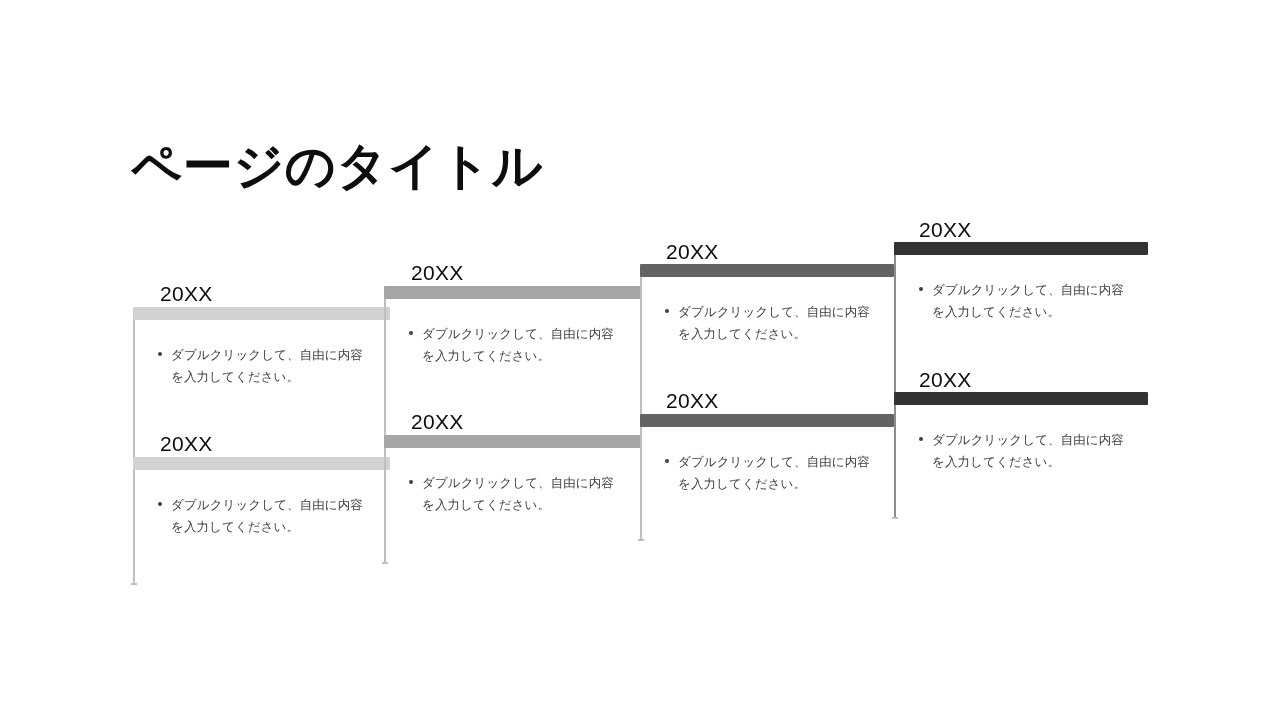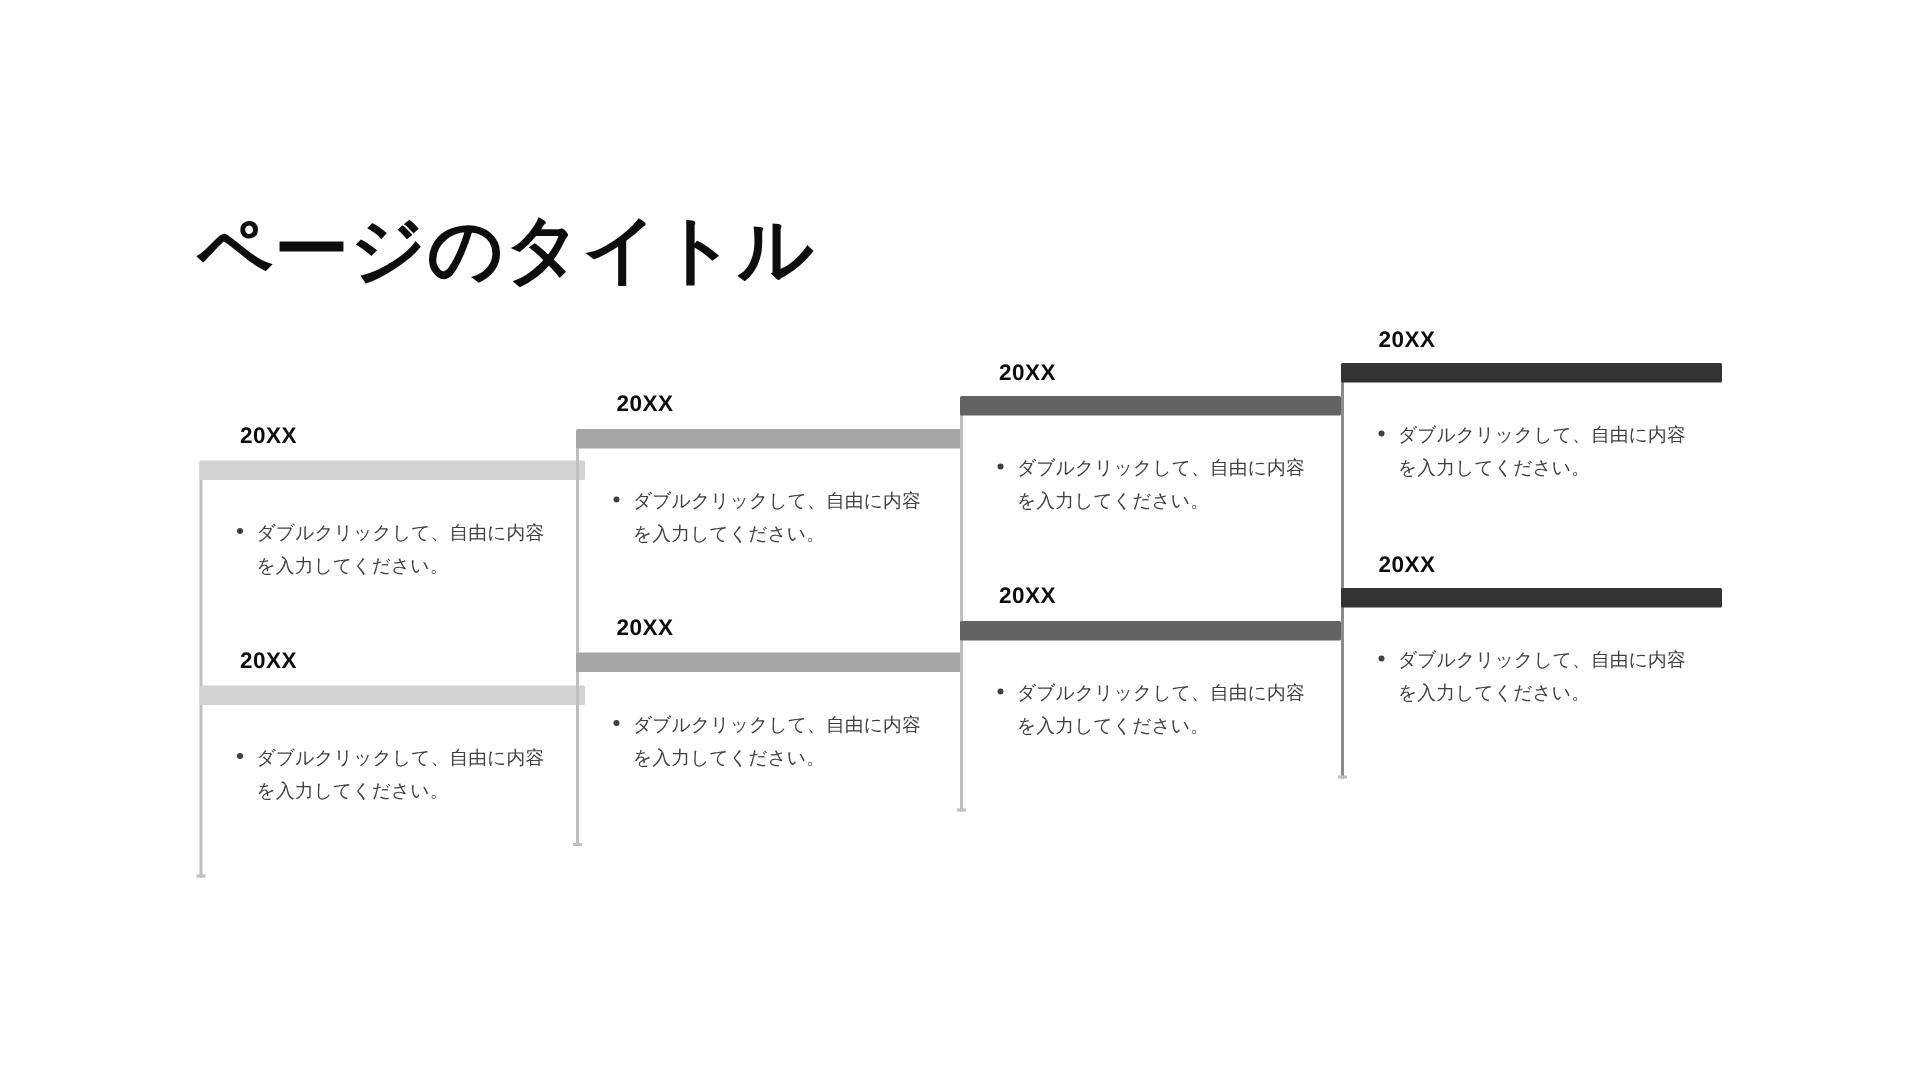--- a/index.html
+++ b/index.html
@@ -65,22 +65,22 @@
     height: 2px;
     background: #bfbfbf;
   }
 
   .card {
     position: absolute;
   }
 
   .card-year {
     position: absolute;
-    font-size: 15px;
-    font-weight: 700;
+    font-size: 21px;
+    font-weight: 400;
     color: #0d0d0d;
     letter-spacing: 0.3px;
     white-space: nowrap;
     line-height: 1;
   }
 
   .card-bar {
     position: absolute;
     height: 13px;
     border-radius: 1px;

